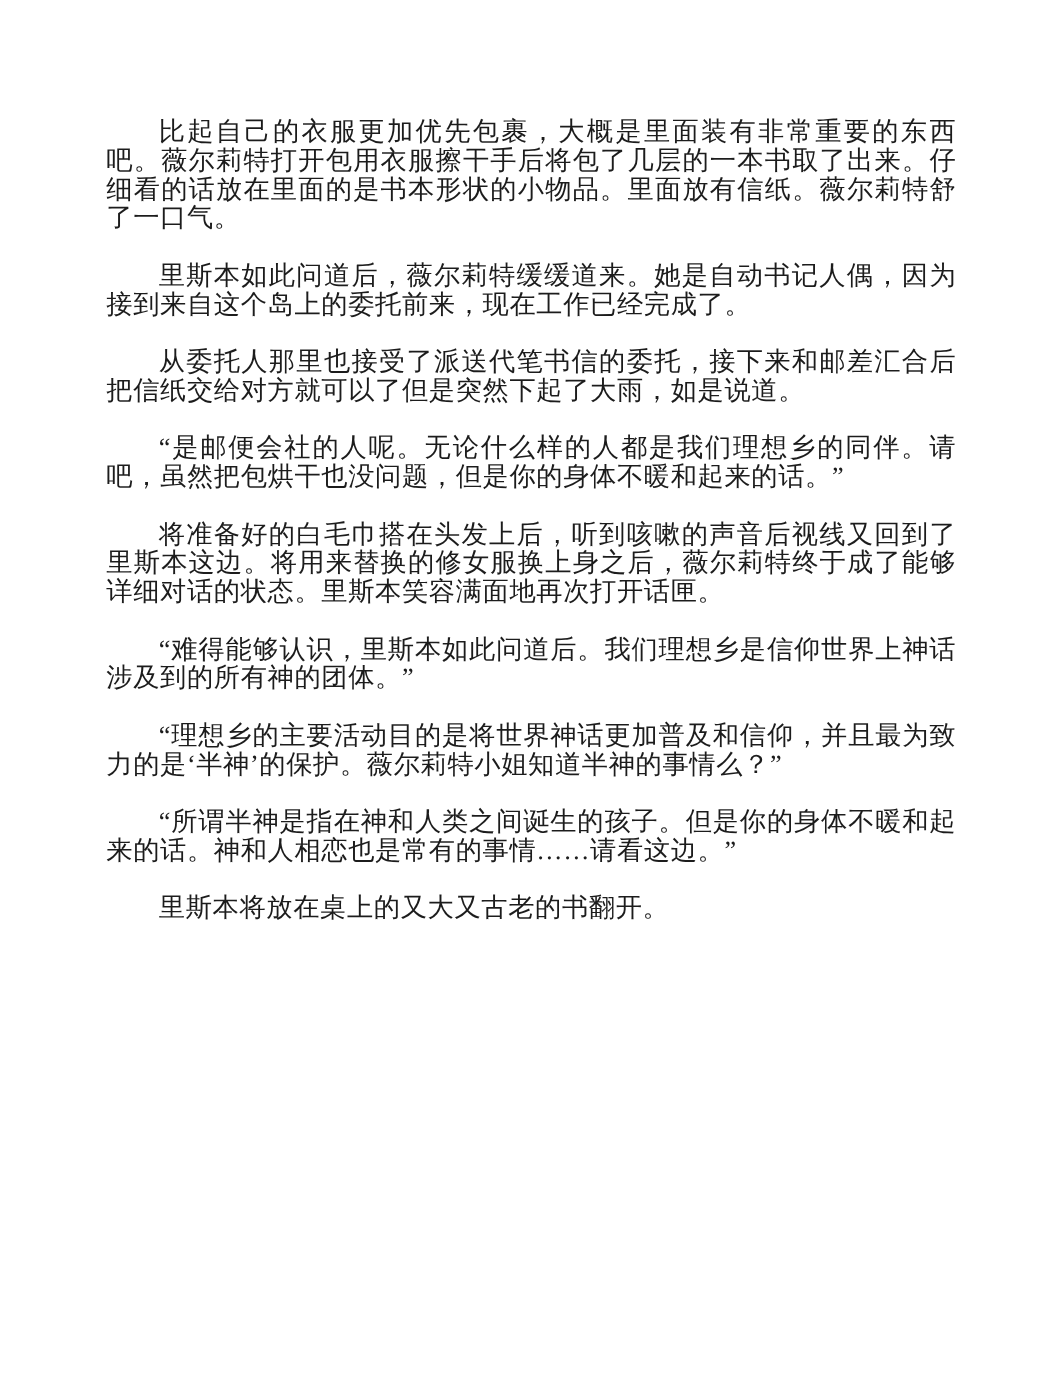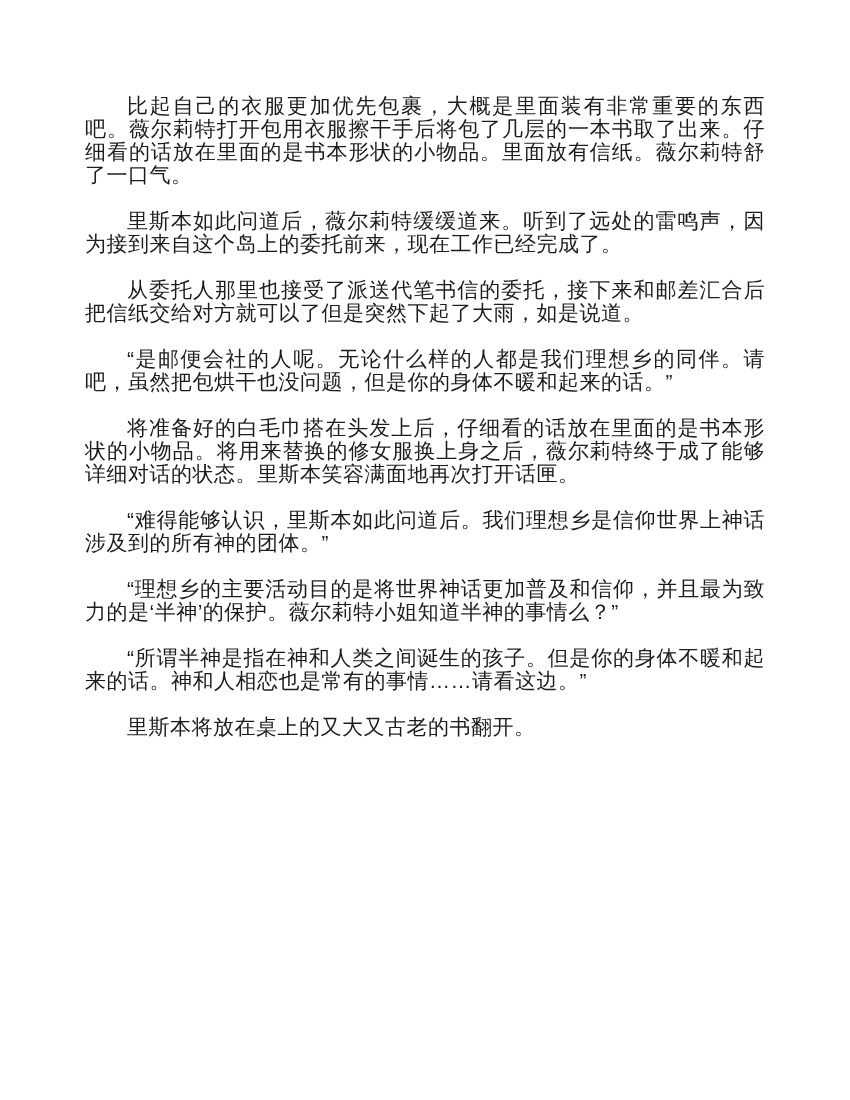--- a/index.html
+++ b/index.html
@@ -16,21 +16,21 @@
     box-sizing: border-box;
   }
   .text-column {
     position: absolute;
     left: 85px;
     top: 94px;
     width: 680px;
     box-sizing: border-box;
   }
   .text-column p {
-    font-family: Liberation Sans, sans-serif;
+    font-family: Liberation Serif, serif;
     font-size: 21px;
     line-height: 23px;
     letter-spacing: 0.5px;
     color: #1c1c1c;
     text-align: justify;
     text-justify: inter-ideograph;
     text-indent: 2em;
     margin: 0 0 23px 0;
     padding: 0;
     word-break: break-all;
@@ -38,22 +38,22 @@
   .text-column p:last-child {
     margin-bottom: 16px;
   }
 </style>
 </head>
 <body>
 
 <div class="page">
   <div class="text-column" id="text-column">
       <p>比起自己的衣服更加优先包裹，大概是里面装有非常重要的东西吧。薇尔莉特打开包用衣服擦干手后将包了几层的一本书取了出来。仔细看的话放在里面的是书本形状的小物品。里面放有信纸。薇尔莉特舒了一口气。</p>
-      <p>里斯本如此问道后，薇尔莉特缓缓道来。听到了远处的雷鸣声，因为接到来自这个岛上的委托前来，现在工作已经完成了。</p>
+      <p>里斯本如此问道后，薇尔莉特缓缓道来。她是自动书记人偶，因为接到来自这个岛上的委托前来，现在工作已经完成了。</p>
       <p>从委托人那里也接受了派送代笔书信的委托，接下来和邮差汇合后把信纸交给对方就可以了但是突然下起了大雨，如是说道。</p>
       <p>“是邮便会社的人呢。无论什么样的人都是我们理想乡的同伴。请吧，虽然把包烘干也没问题，但是你的身体不暖和起来的话。”</p>
-      <p>将准备好的白毛巾搭在头发上后，仔细看的话放在里面的是书本形状的小物品。将用来替换的修女服换上身之后，薇尔莉特终于成了能够详细对话的状态。里斯本笑容满面地再次打开话匣。</p>
+      <p>将准备好的白毛巾搭在头发上后，听到咳嗽的声音后视线又回到了里斯本这边。将用来替换的修女服换上身之后，薇尔莉特终于成了能够详细对话的状态。里斯本笑容满面地再次打开话匣。</p>
       <p>“难得能够认识，里斯本如此问道后。我们理想乡是信仰世界上神话涉及到的所有神的团体。”</p>
       <p>“理想乡的主要活动目的是将世界神话更加普及和信仰，并且最为致力的是‘半神’的保护。薇尔莉特小姐知道半神的事情么？”</p>
       <p>“所谓半神是指在神和人类之间诞生的孩子。但是你的身体不暖和起来的话。神和人相恋也是常有的事情……请看这边。”</p>
       <p>里斯本将放在桌上的又大又古老的书翻开。</p>
     </div>
 </div>
 
 </body></html>

